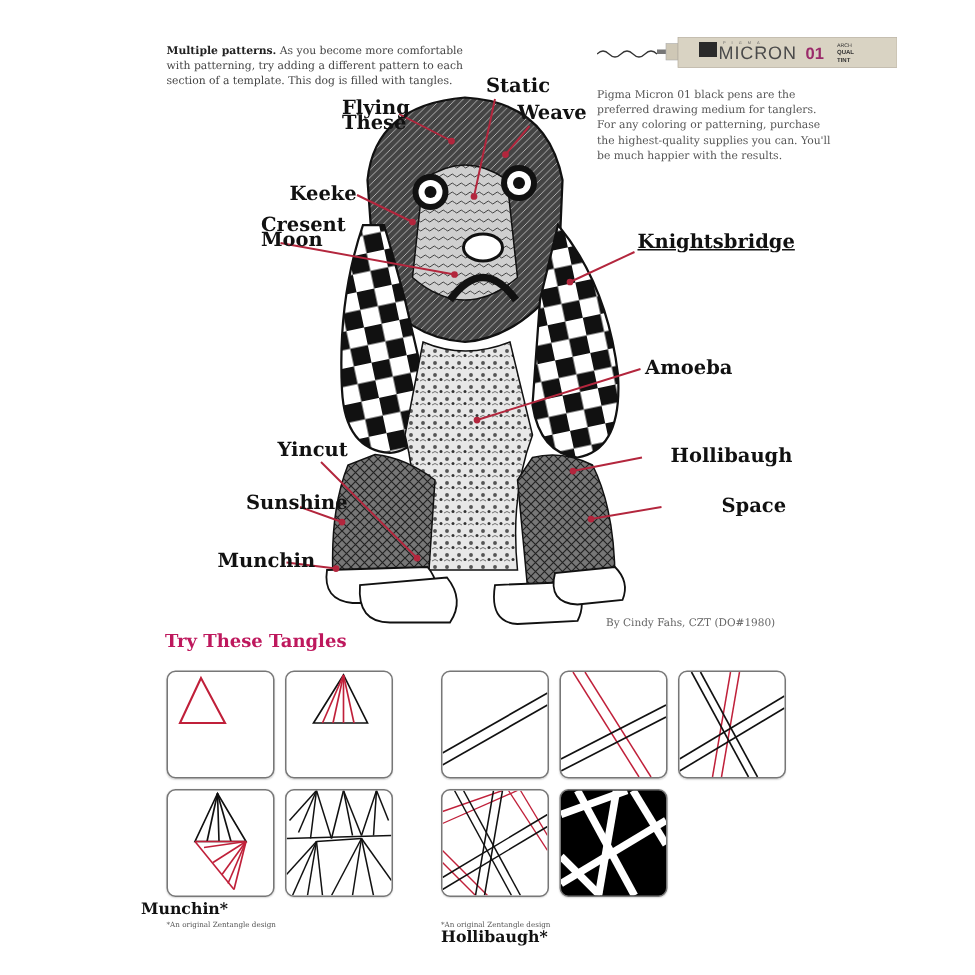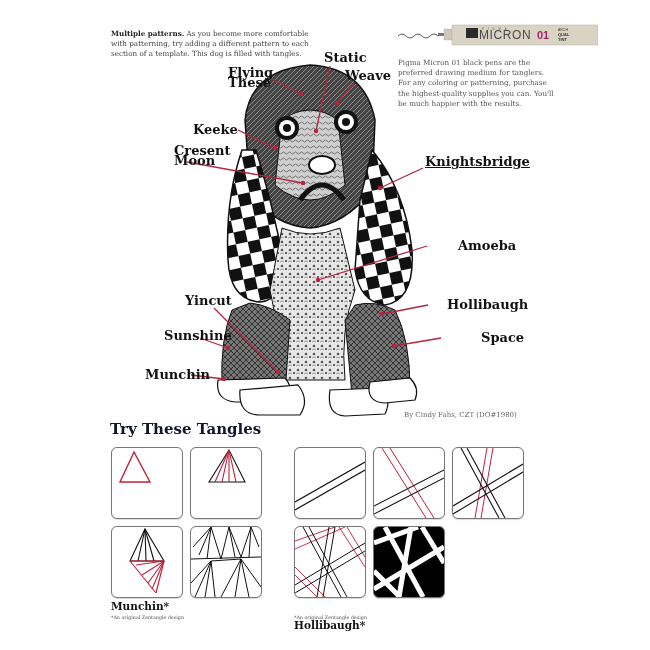--- a/index.html
+++ b/index.html
@@ -4,21 +4,21 @@
 <style>
   html, body { margin:0; padding:0; background:#ffffff; }
   body { width:650px; height:650px; position:relative; overflow:hidden;
          font-family:"DejaVu Serif", serif; color:#222; }
   .abs { position:absolute; }
   .intro { left:111px; top:29px; width:200px; font-size:7.2px; line-height:10.2px; color:#444; }
   .intro b { color:#222; }
   .pen-text { left:398px; top:58px; width:160px; font-size:7.2px; line-height:10.2px; color:#555; }
   .label { font-weight:bold; font-size:13px; line-height:10px; color:#111; text-align:left; white-space:nowrap; }
   .credit { left:404px; top:411px; font-size:7px; color:#666; }
-  .section-title { left:110px; top:420px; font-size:15px; font-weight:bold; color:#0f172a; }
+  .section-title { left:110px; top:420px; font-size:12px; font-weight:bold; color:#be185d; }
   .tile { position:absolute; width:70px; height:70px; border:1.2px solid #777; border-radius:6px; background:#fff; overflow:hidden; box-shadow:0 0.5px 1px rgba(0,0,0,.15); }
   .tile svg { width:100%; height:100%; display:block; }
   .tname { font-size:10.5px; font-weight:bold; color:#111; }
   .tnote { font-size:4.8px; color:#555; }
   .pen { left:398px; top:22px; width:200px; height:28px; }
 </style>
 </head>
 <body>
 
 <div class="abs intro"><b>Multiple patterns.</b><span> As you become more comfortable with patterning, try adding a different pattern to each section of a template. This dog is filled with tangles.</span></div>
@@ -122,21 +122,21 @@
 </svg>
 
 <div class="abs label" style="left:228px;top:68px;white-space:pre;">Flying
 These</div>
 <div class="abs label" style="left:324px;top:53px;">Static</div>
 <div class="abs label" style="left:345px;top:71px;">Weave</div>
 <div class="abs label" style="left:193px;top:125px;">Keeke</div>
 <div class="abs label" style="left:151px;top:146px;white-space:pre;margin-left:23px;">Cresent
 Moon</div>
 <div class="abs label" style="left:425px;top:157px;text-decoration:underline;">Knightsbridge</div>
-<div class="abs label" style="left:430px;top:241px;margin-left:28px;">Amoeba</div>
+<div class="abs label" style="left:430px;top:241px;">Amoeba</div>
 <div class="abs label" style="left:185px;top:296px;">Yincut</div>
 <div class="abs label" style="left:447px;top:300px;">Hollibaugh</div>
 <div class="abs label" style="left:152px;top:331px;padding-left:12px;">Sunshine</div>
 <div class="abs label" style="left:443px;top:333px;padding-left:38px;">Space</div>
 <div class="abs label" style="left:145px;top:370px;">Munchin</div>
 
 <div class="abs credit">By Cindy Fahs, CZT (DO#1980)</div>
 
 <div class="abs section-title">Try These Tangles</div>
 
@@ -194,21 +194,21 @@
         <line x1="20" y1="34" x2="24" y2="70"></line>
         <line x1="20" y1="34" x2="0" y2="56"></line>
   <line x1="50" y1="32" x2="30" y2="70"></line>
         <line x1="50" y1="32" x2="44" y2="70"></line>
         <line x1="50" y1="32" x2="58" y2="70"></line>
         <line x1="50" y1="32" x2="70" y2="60"></line>
         <line x1="50" y1="32" x2="20" y2="34"></line>
   </g>
     </svg>
 </div>
-<div class="abs tname" style="left:111px;top:600px;">Munchin*</div>
+<div class="abs tname" style="left:94px;top:600px;">Munchin*</div>
 <div class="abs tnote" style="left:111px;top:615px;">*An original Zentangle design</div>
 
 <div class="tile" style="left:294px;top:447px;">
   <svg viewBox="0 0 70 70">
       <g stroke="#111" stroke-width="1.1">
         <line x1="0" y1="54" x2="70" y2="14"></line>
         <line x1="0" y1="62" x2="70" y2="22"></line>
       </g>
     </svg>
 </div>

